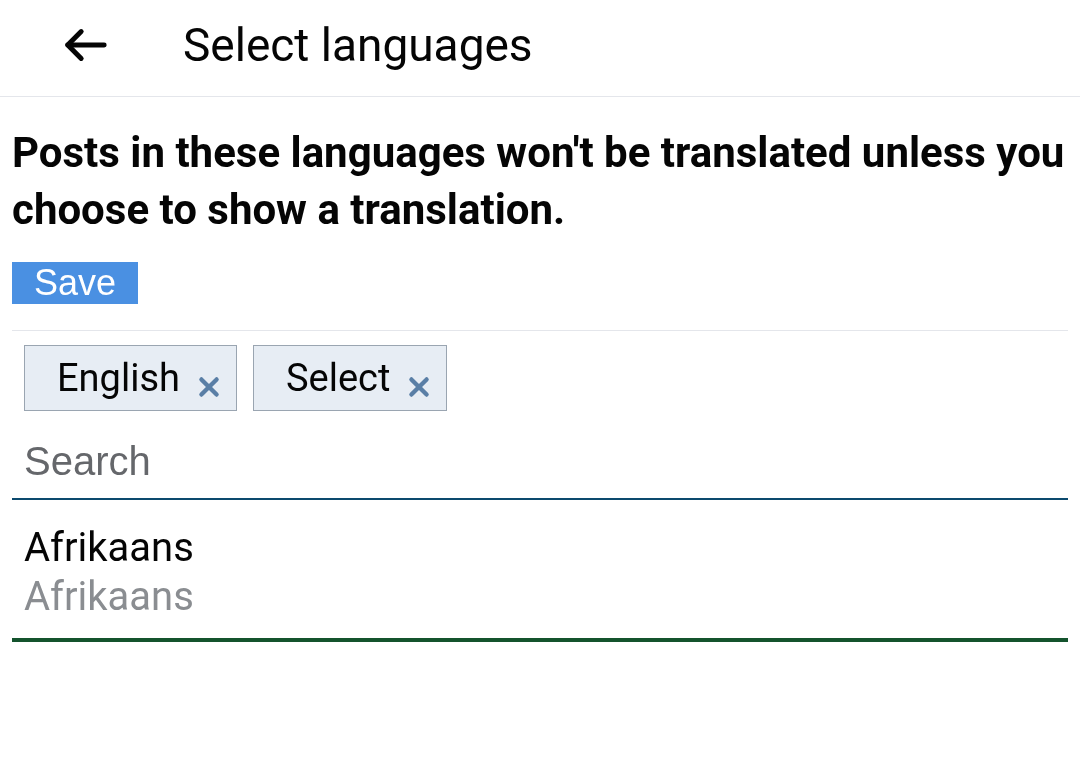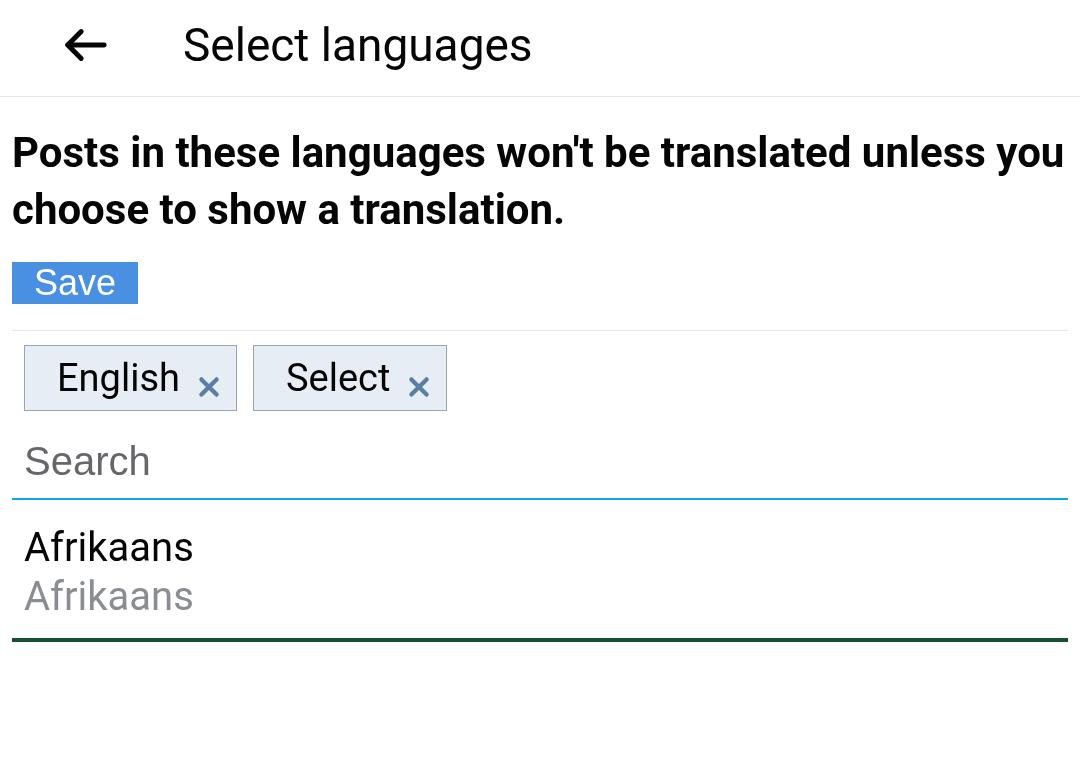--- a/index.html
+++ b/index.html
@@ -75,21 +75,21 @@
   .chip-close {
     color: #5a7fa6;
     cursor: pointer;
     display: flex;
     align-items: center;
   }
   .chip-close svg { width: 26px; height: 26px; }
   .search-wrap {
     margin-top: 18px;
     padding: 0 12px;
-    border-bottom: 2px solid #0ea5e9;
+    border-bottom: 2px solid #0c4a6e;
   }
   .search-input {
     width: 100%;
     border: none;
     outline: none;
     font-size: 40px;
     padding: 10px 0 14px 0;
     color: #050505;
   }
   .search-input::placeholder { color: #65676b; }

